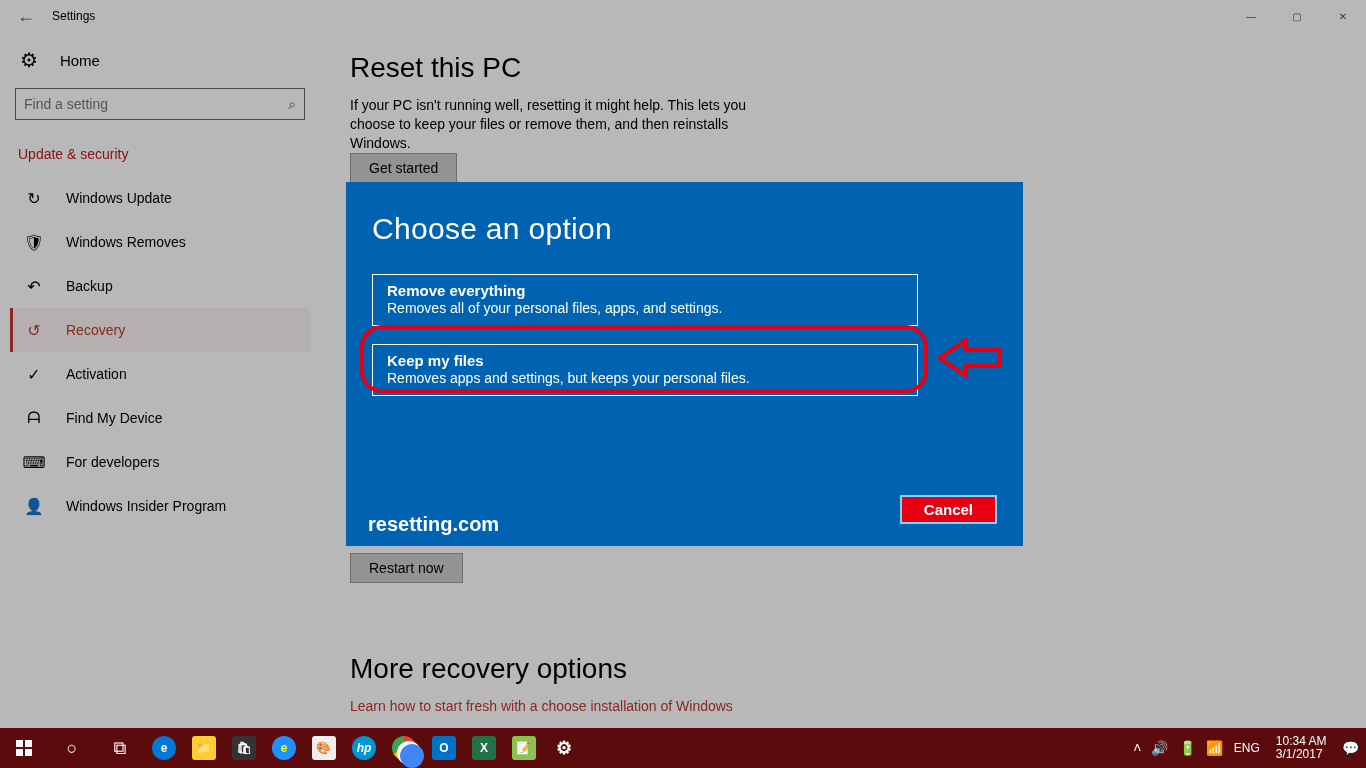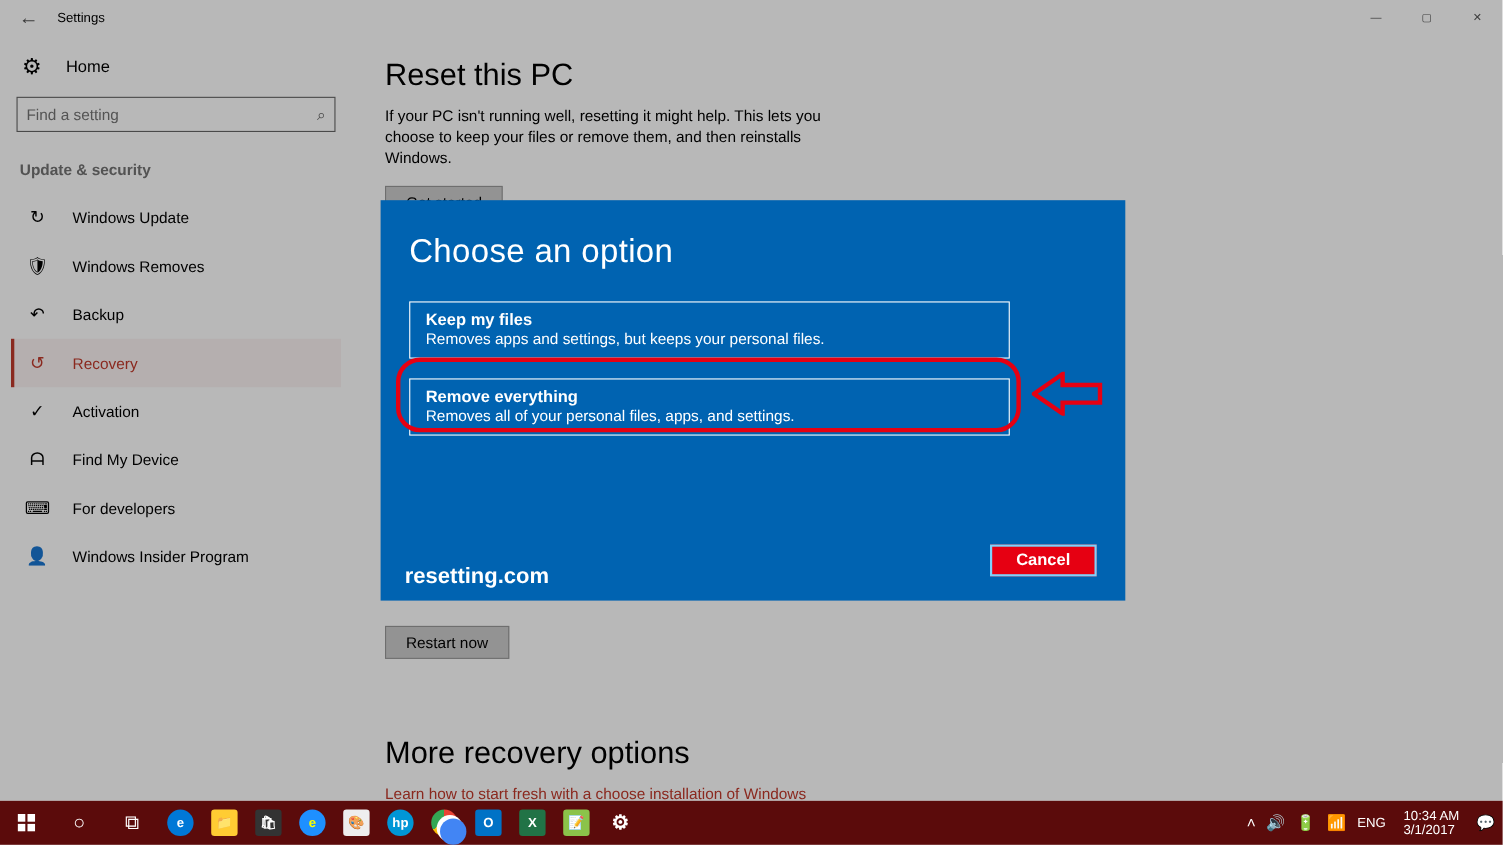--- a/index.html
+++ b/index.html
@@ -13,29 +13,29 @@
 .titlebar .sysbtn { width: 46px; height: 32px; display:flex; align-items:center; justify-content:center; font-family: "Segoe MDL2 Assets", sans-serif; font-size: 10px; color:#555;}
 
 .body { display: flex; height: 696px; }
 .sidebar { width: 320px; padding: 0 10px; }
 .home-row { display:flex; align-items:center; height:56px; padding-left:10px; gap:22px; }
 .home-row .gear { font-size:20px; }
 .home-row .label { font-size:15px; }
 .searchbox { margin: 0 5px 20px 5px; border:1px solid #666; height:32px; display:flex; align-items:center; padding:0 8px; color:#777; }
 .searchbox input { border:0; outline:0; flex:1; font-size:14px; color:#333; background:transparent;}
 .searchbox .sicon { font-size:14px; color:#666;}
-.category { font-size:14px; color:#737373; padding:6px 12px 14px 8px;font-weight:bold;}
+.category { font-size:14px; color:#b91c1c; padding:6px 12px 14px 8px;}
 .nav-item { display:flex; align-items:center; gap:22px; height:44px; padding-left:14px; font-size:14px; cursor:pointer;}
 .nav-item .ico { width:20px; display:flex; justify-content:center; font-size:16px;}
 .nav-item.active { color:#c0392b; background: rgba(192,57,43,0.06); border-left:3px solid #c0392b; padding-left:11px;}
 .nav-item.active .ico { color:#c0392b;}
 
 .main { flex:1; padding: 20px 30px 0 30px; }
 .main h1 { font-weight:300; font-size:28px; margin-bottom:12px;}
-.main p.desc { font-size:14px; max-width:420px; line-height:1.35; margin-bottom:16px;}
+.main p.desc { font-size:14px; max-width:420px; line-height:1.35; margin-bottom:0;}
 .main .btn { border:1px solid #999; background:#ccc; padding:6px 18px; font-size:14px; display:inline-block;}
 .restart-btn { margin-top: 370px; }
 .more-h { font-weight:300; font-size:28px; margin-top: 70px; margin-bottom:14px;}
 .link { color:#c0392b; font-size:14px; }
 
 .dim-overlay { position:absolute; inset:0; background:rgba(0,0,0,0.28); }
 
 .dialog { position:absolute; left:346px; top:182px; width:677px; height:364px; background:#0063B1; color:#fff; padding: 30px 26px 16px 26px; }
 .dialog h2 { font-weight:300; font-size:30px; margin-bottom: 28px; letter-spacing:0.3px;}
 .dopt { border:1px solid #fff; padding:7px 14px 9px 14px; margin-bottom: 18px; cursor:pointer;}
@@ -131,27 +131,27 @@
       <a class="link">Learn how to start fresh with a choose installation of Windows</a>
     </div>
   </div>
 
   <div class="dim-overlay"></div>
 
   <div class="dialog">
     <h2>Choose an option</h2>
 
     <div class="dopt first">
+      <div class="ot">Remove everything</div>
+      <div class="od">Removes all of your personal files, apps, and settings.</div>
+    </div>
+
+    <div class="dopt first">
       <div class="ot">Keep my files</div>
       <div class="od">Removes apps and settings, but keeps your personal files.</div>
-    </div>
-
-    <div class="dopt first">
-      <div class="ot">Remove everything</div>
-      <div class="od">Removes all of your personal files, apps, and settings.</div>
     </div>
 
     <div class="highlight-ring" style="left:14px; top:143px; width:568px; height:68px;"></div>
     <div class="arrow-mark" style="left:592px; top:156px;">
       <svg width="74" height="40" viewBox="0 0 74 40">
         <path d="M2 20 L28 2 L28 12 L62 12 L62 28 L28 28 L28 38 Z" fill="none" stroke="#e60012" stroke-width="4" stroke-linejoin="miter"></path>
       </svg>
     </div>
 
     <div class="attrib">resetting.com</div>
@@ -180,21 +180,21 @@
     <div class="tb-ico">
         <span style="background:#333;color:#fff;">🛍</span>
       </div>
     <div class="tb-ico">
         <span style="background:#1E90FF;color:#ff0;border-radius:50%;">e</span>
       </div>
     <div class="tb-ico">
         <span style="background:#eee;">🎨</span>
       </div>
     <div class="tb-ico">
-        <span style="background:#0096D6;color:#fff;border-radius:50%;">hp</span>
+        <span style="background:#0096D6;color:#fff;border-radius:50%;font-style:italic;">hp</span>
       </div>
     <div class="tb-ico">
         <span style="background:conic-gradient(#EA4335 0 120deg,#FBBC05 120deg 240deg,#34A853 240deg 360deg);border-radius:50%;position:relative;">
           <span style="position:absolute;inset:5px;background:#fff;border-radius:50%;"></span>
           <span style="position:absolute;inset:8px;background:#4285F4;border-radius:50%;"></span>
         </span>
       </div>
     <div class="tb-ico">
         <span style="background:#0072C6;color:#fff;">O</span>
       </div>

